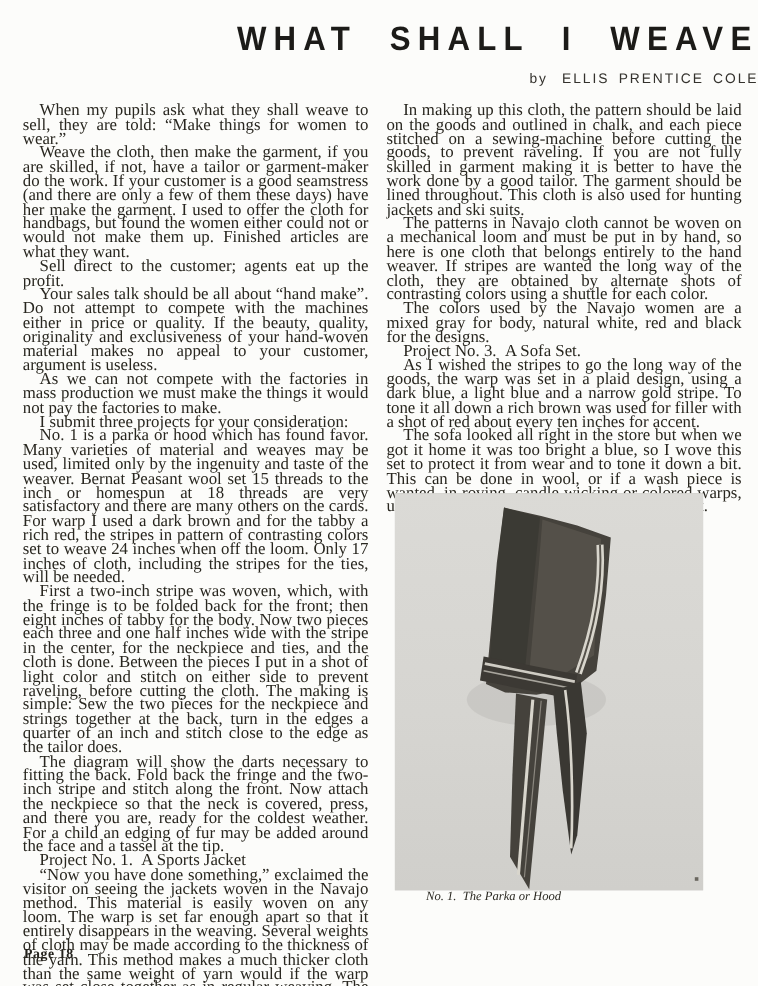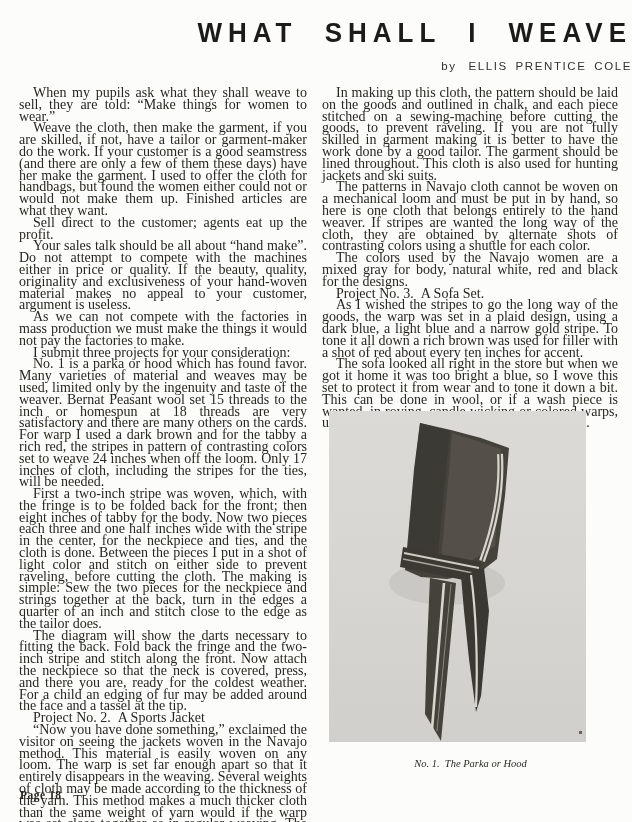--- a/index.html
+++ b/index.html
@@ -53,23 +53,22 @@
     left: 329px; top: 411px;
     width: 257px;
   }
   .photo {
     width: 257px; height: 331px;
     background: var(--photo-bg, #d6d5d1);
     box-shadow: inset 0 0 14px rgba(120,118,110,0.25);
   }
   .photo svg { display: block; }
   .figcaption {
-    margin-top: 16px;
     padding-left: 26px;
-    text-align: center;
+    text-align: left;
     font-style: italic;
     font-size: 10.5px;
     color: #2b2922;
   }
   
   .footer {
     position: absolute;
     left: 20px; top: 789px;
     font-weight: 700;
     font-size: 11.5px;
@@ -92,21 +91,21 @@
   <div class="col left">
       <p class="para"><span>When my pupils ask what they shall weave to sell, they are told: “Make things for women to wear.”</span></p>
       <p class="para"><span>Weave the cloth, then make the garment, if you are skilled, if not, have a tailor or garment-maker do the work. If your customer is a good seamstress (and there are only a few of them these days) have her make the garment. I used to offer the cloth for handbags, but found the women either could not or would not make them up. Finished articles are what they want.</span></p>
       <p class="para"><span>Sell direct to the customer; agents eat up the profit.</span></p>
       <p class="para"><span>Your sales talk should be all about “hand make”. Do not attempt to compete with the machines either in price or quality. If the beauty, quality, originality and exclusiveness of your hand-woven material makes no appeal to your customer, argument is useless.</span></p>
       <p class="para"><span>As we can not compete with the factories in mass production we must make the things it would not pay the factories to make.</span></p>
       <p class="para"><span>I submit three projects for your consideration:</span></p>
       <p class="para"><span>No. 1 is a parka or hood which has found favor. Many varieties of material and weaves may be used, limited only by the ingenuity and taste of the weaver. Bernat Peasant wool set 15 threads to the inch or homespun at 18 threads are very satisfactory and there are many others on the cards. For warp I used a dark brown and for the tabby a rich red, the stripes in pattern of contrasting colors set to weave 24 inches when off the loom. Only 17 inches of cloth, including the stripes for the ties, will be needed.</span></p>
       <p class="para"><span>First a two-inch stripe was woven, which, with the fringe is to be folded back for the front; then eight inches of tabby for the body. Now two pieces each three and one half inches wide with the stripe in the center, for the neckpiece and ties, and the cloth is done. Between the pieces I put in a shot of light color and stitch on either side to prevent raveling, before cutting the cloth. The making is simple: Sew the two pieces for the neckpiece and strings together at the back, turn in the edges a quarter of an inch and stitch close to the edge as the tailor does.</span></p>
       <p class="para"><span>The diagram will show the darts necessary to fitting the back. Fold back the fringe and the two-inch stripe and stitch along the front. Now attach the neckpiece so that the neck is covered, press, and there you are, ready for the coldest weather. For a child an edging of fur may be added around the face and a tassel at the tip.</span></p>
-      <p class="para heading"><span>Project No. 2. A Sports Jacket</span></p>
+      <p class="para heading"><span>Project No. 1. A Sports Jacket</span></p>
       <p class="para"><span>“Now you </span><span class="it">have</span><span> done something,” exclaimed the visitor on seeing the jackets woven in the Navajo method. This material is easily woven on any loom. The warp is set far enough apart so that it entirely disappears in the weaving. Several weights of cloth may be made according to the thickness of the yarn. This method makes a much thicker cloth than the same weight of yarn would if the warp was set close together as in regular weaving. The better Navajo blankets have a tightly twisted warp of wool. If cotton warp is used it should be double sleyed for strength and wearing quality.</span></p>
     </div>
   <div class="col right">
       <p class="para"><span>In making up this cloth, the pattern should be laid on the goods and outlined in chalk, and each piece stitched on a sewing-machine before cutting the goods, to prevent raveling. If you are not fully skilled in garment making it is better to have the work done by a good tailor. The garment should be lined throughout. This cloth is also used for hunting jackets and ski suits.</span></p>
       <p class="para"><span>The patterns in Navajo cloth cannot be woven on a mechanical loom and must be put in by hand, so here is one cloth that belongs entirely to the hand weaver. If stripes are wanted the long way of the cloth, they are obtained by alternate shots of contrasting colors using a shuttle for each color.</span></p>
       <p class="para"><span>The colors used by the Navajo women are a mixed gray for body, natural white, red and black for the designs.</span></p>
       <p class="para heading"><span>Project No. 3. A Sofa Set.</span></p>
       <p class="para"><span>As I wished the stripes to go the long way of the goods, the warp was set in a plaid design, using a dark blue, a light blue and a narrow gold stripe. To tone it all down a rich brown was used for filler with a shot of red about every ten inches for accent.</span></p>
       <p class="para"><span>The sofa looked all right in the store but when we got it home it was too bright a blue, so I wove this set to protect it from wear and to tone it down a bit. This can be done in wool, or if a wash piece is wanted, in roving, candle wicking or colored warps, using the same material for both warp and weft.</span></p>
     </div>

